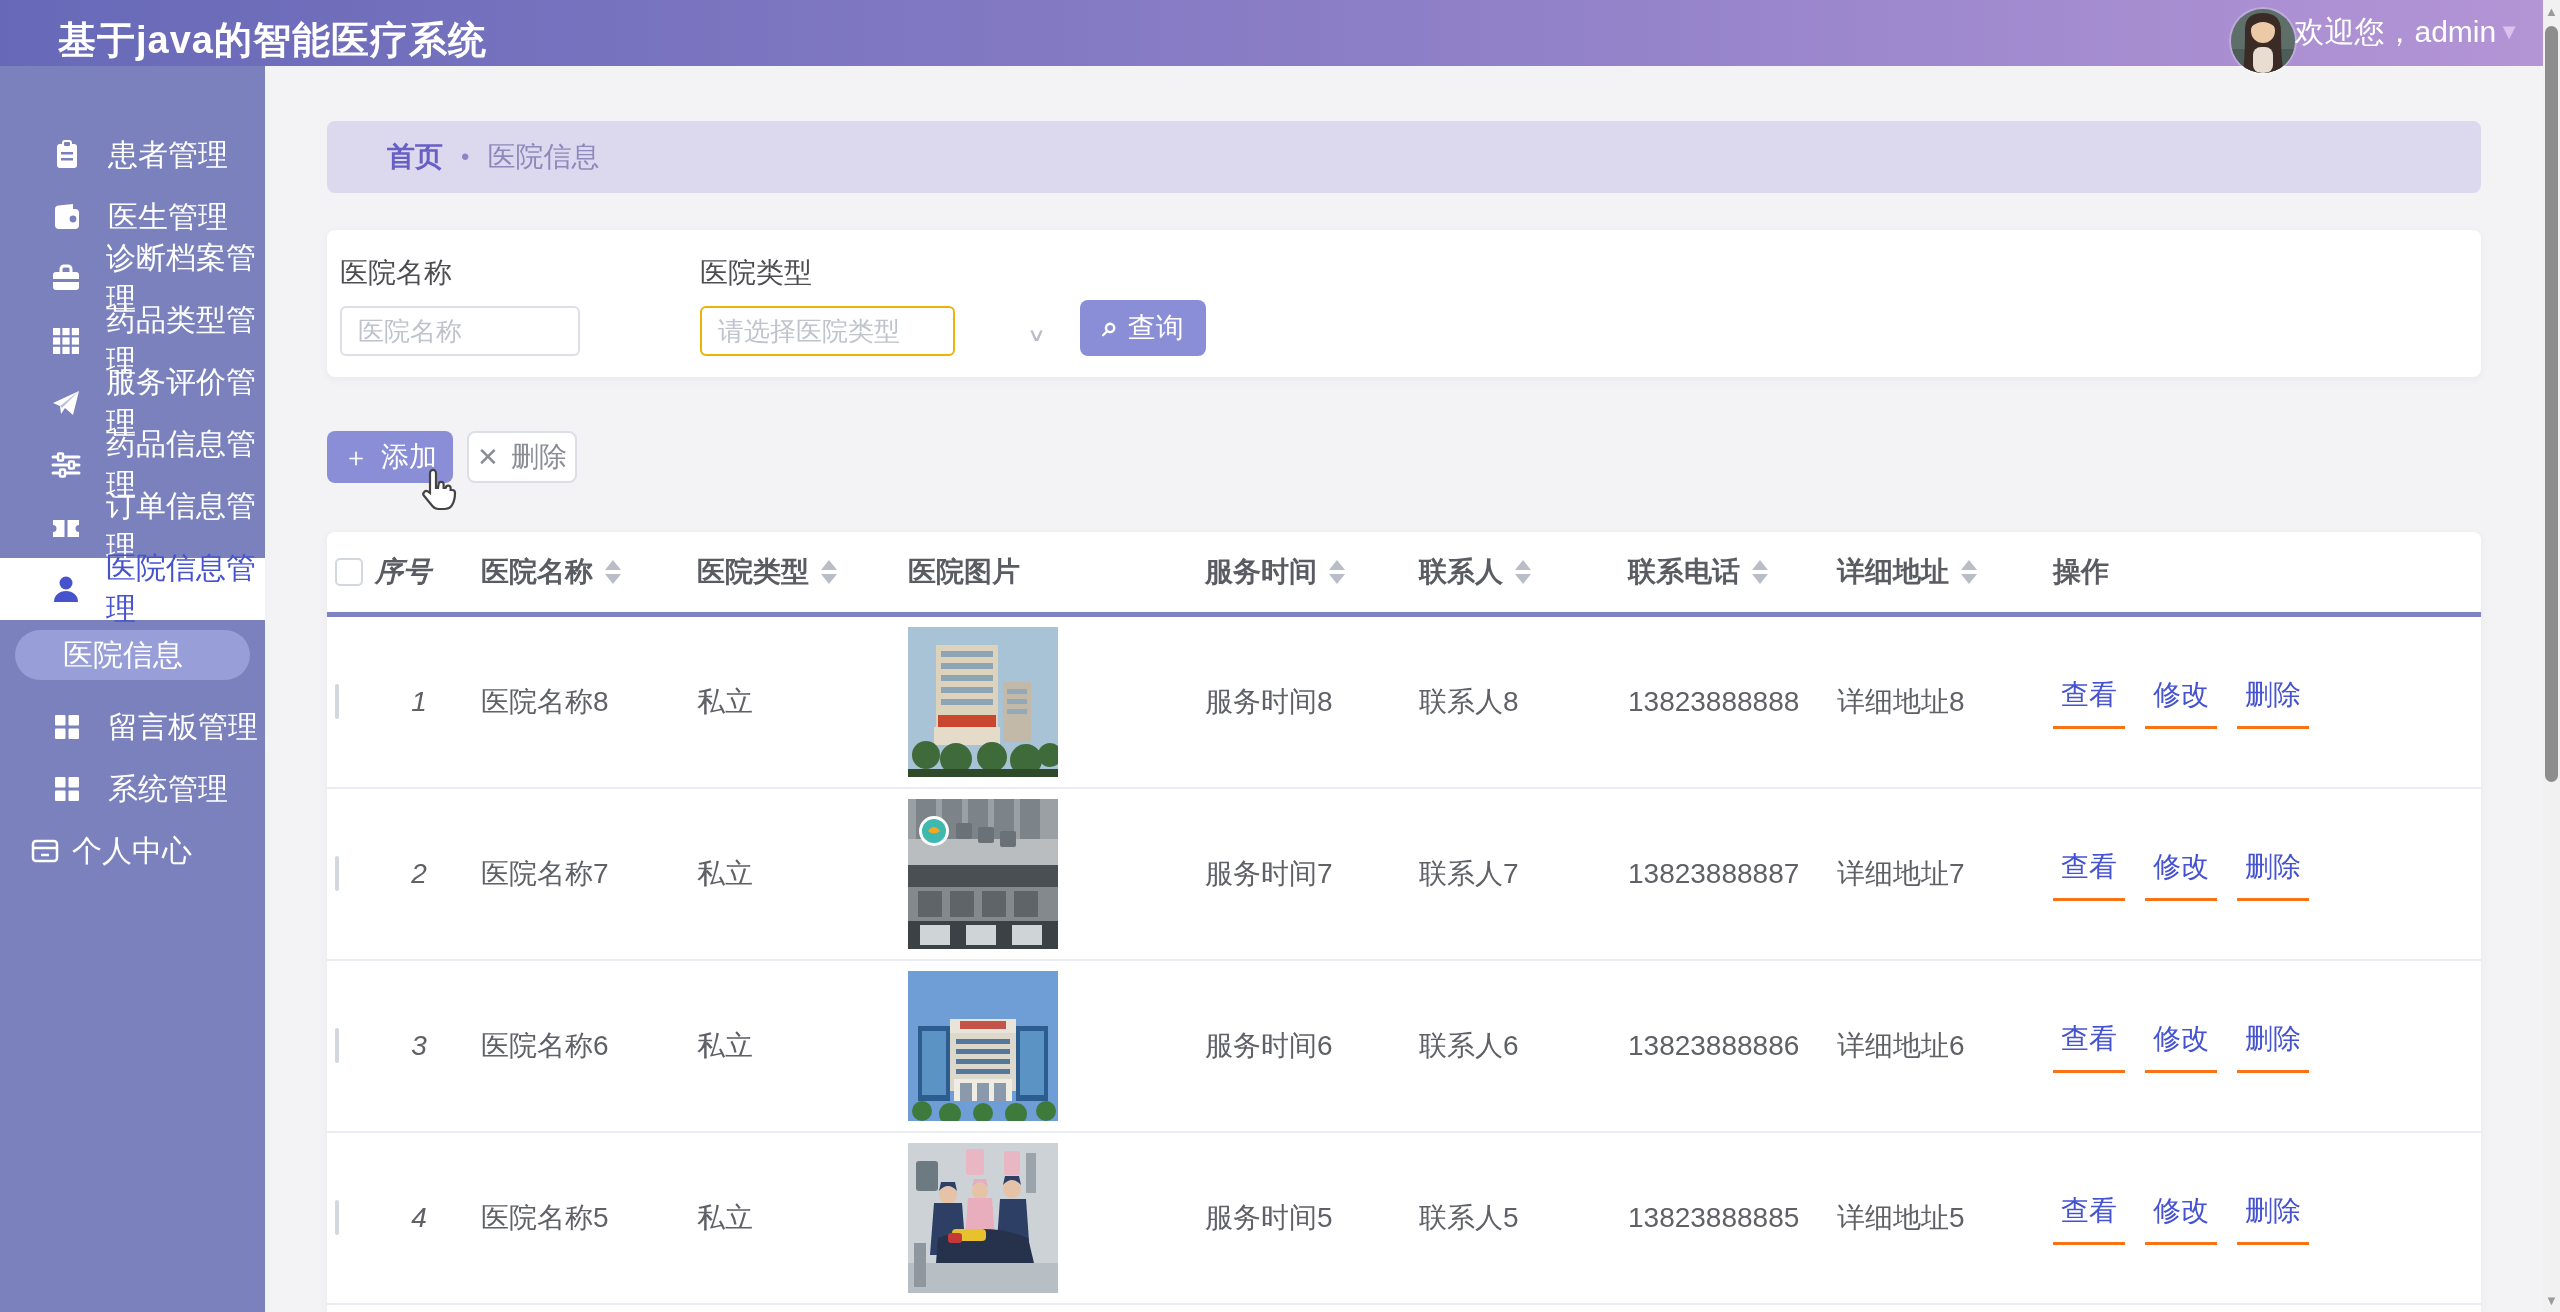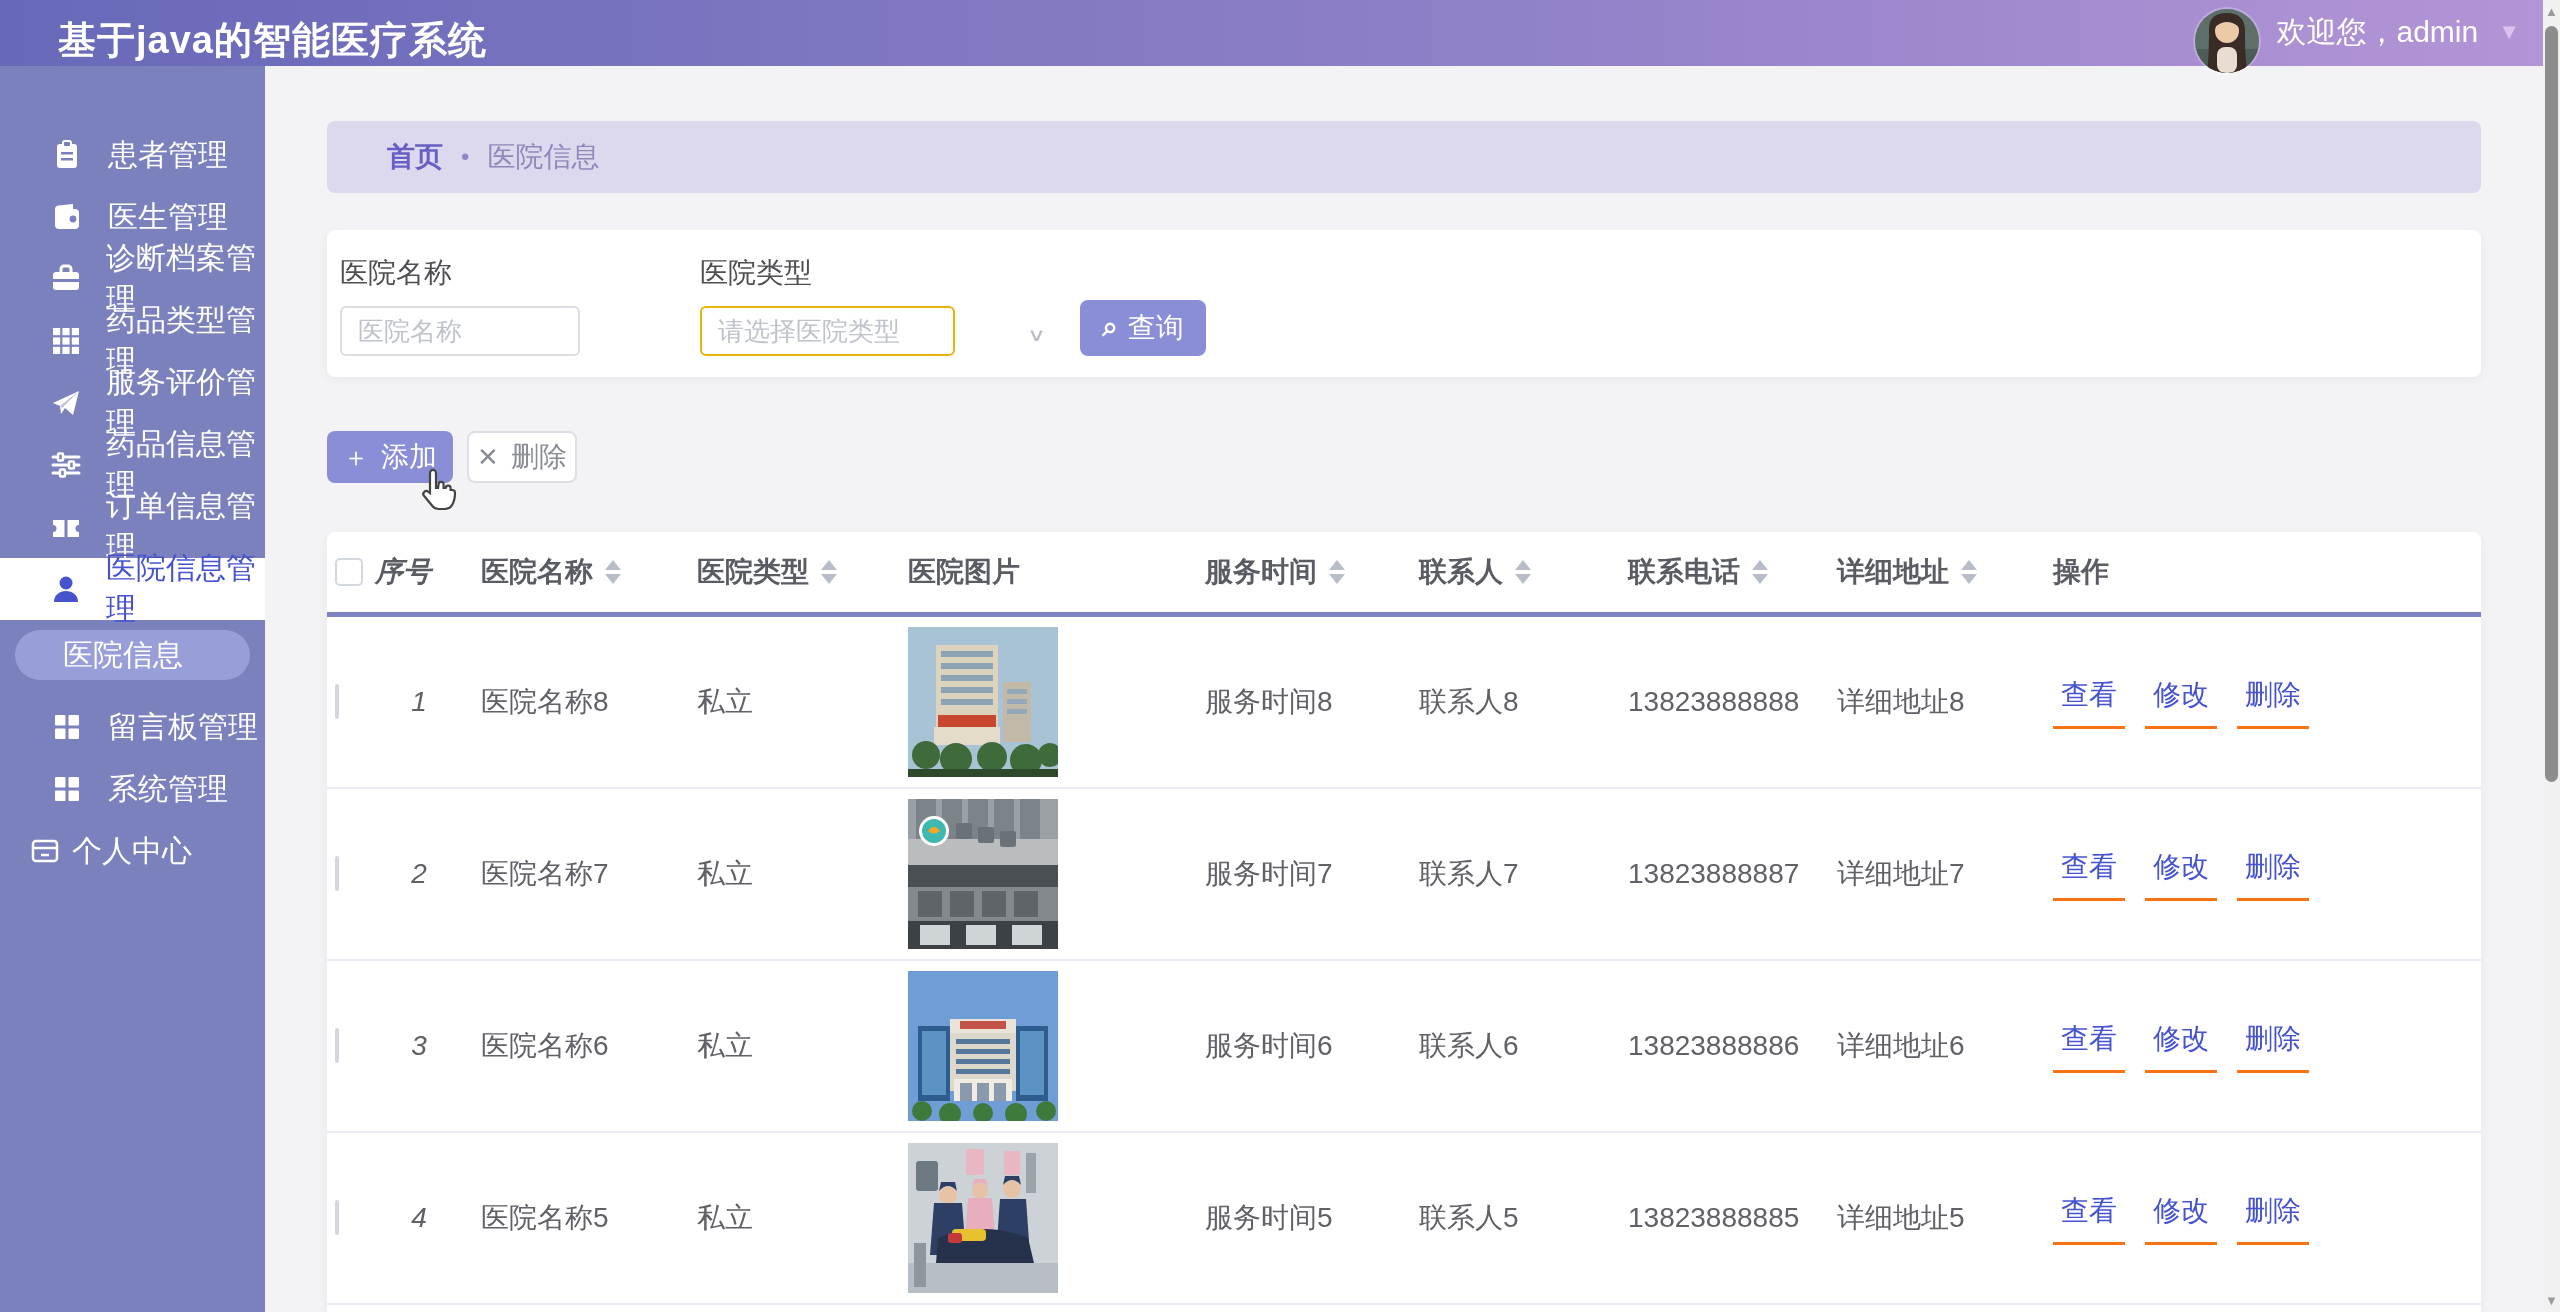--- a/index.html
+++ b/index.html
@@ -4,21 +4,21 @@
 <style>
   * { margin:0; padding:0; box-sizing:border-box; }
   html,body { width:2560px; height:1312px; overflow:hidden;
     font-family:"Liberation Sans","DejaVu Sans",sans-serif; background:#f3f3f5; }
 
   
   .topbar { position:absolute; left:0; top:0; width:2560px; height:66px;
     background:linear-gradient(90deg,#6769b8 0%,#8d7fc7 55%,#b495d6 100%);
     display:flex; align-items:flex-end; z-index:5; }
   .topbar-title { color:#fff; font-size:38px; font-weight:bold; margin-left:58px; letter-spacing:1px; }
-  .topbar-right { position:absolute; right:40px; top:0; height:64px; display:flex; align-items:center; gap:18px; }
+  .topbar-right { position:absolute; right:40px; top:0; height:64px; display:flex; align-items:center; gap:0; }
   .avatar { width:64px; height:64px; border-radius:50%; overflow:hidden; flex:0 0 auto; margin-top:18px; box-shadow:0 0 0 2px rgba(255,255,255,.25); }
   .welcome { color:#fff; font-size:30px; }
   .caret-down { color:#d9c2ef; font-size:22px; margin-left:2px; }
 
   
   .sidebar { position:absolute; left:0; top:66px; width:265px; height:1246px;
     background:#7a81bd; padding-top:58px; }
   .side-item { height:62px; display:flex; align-items:center; padding-left:50px;
     color:#fff; font-size:30px; cursor:pointer; }
   .side-item .si { width:34px; height:34px; margin-right:24px; display:inline-flex; align-items:center; justify-content:center; }

